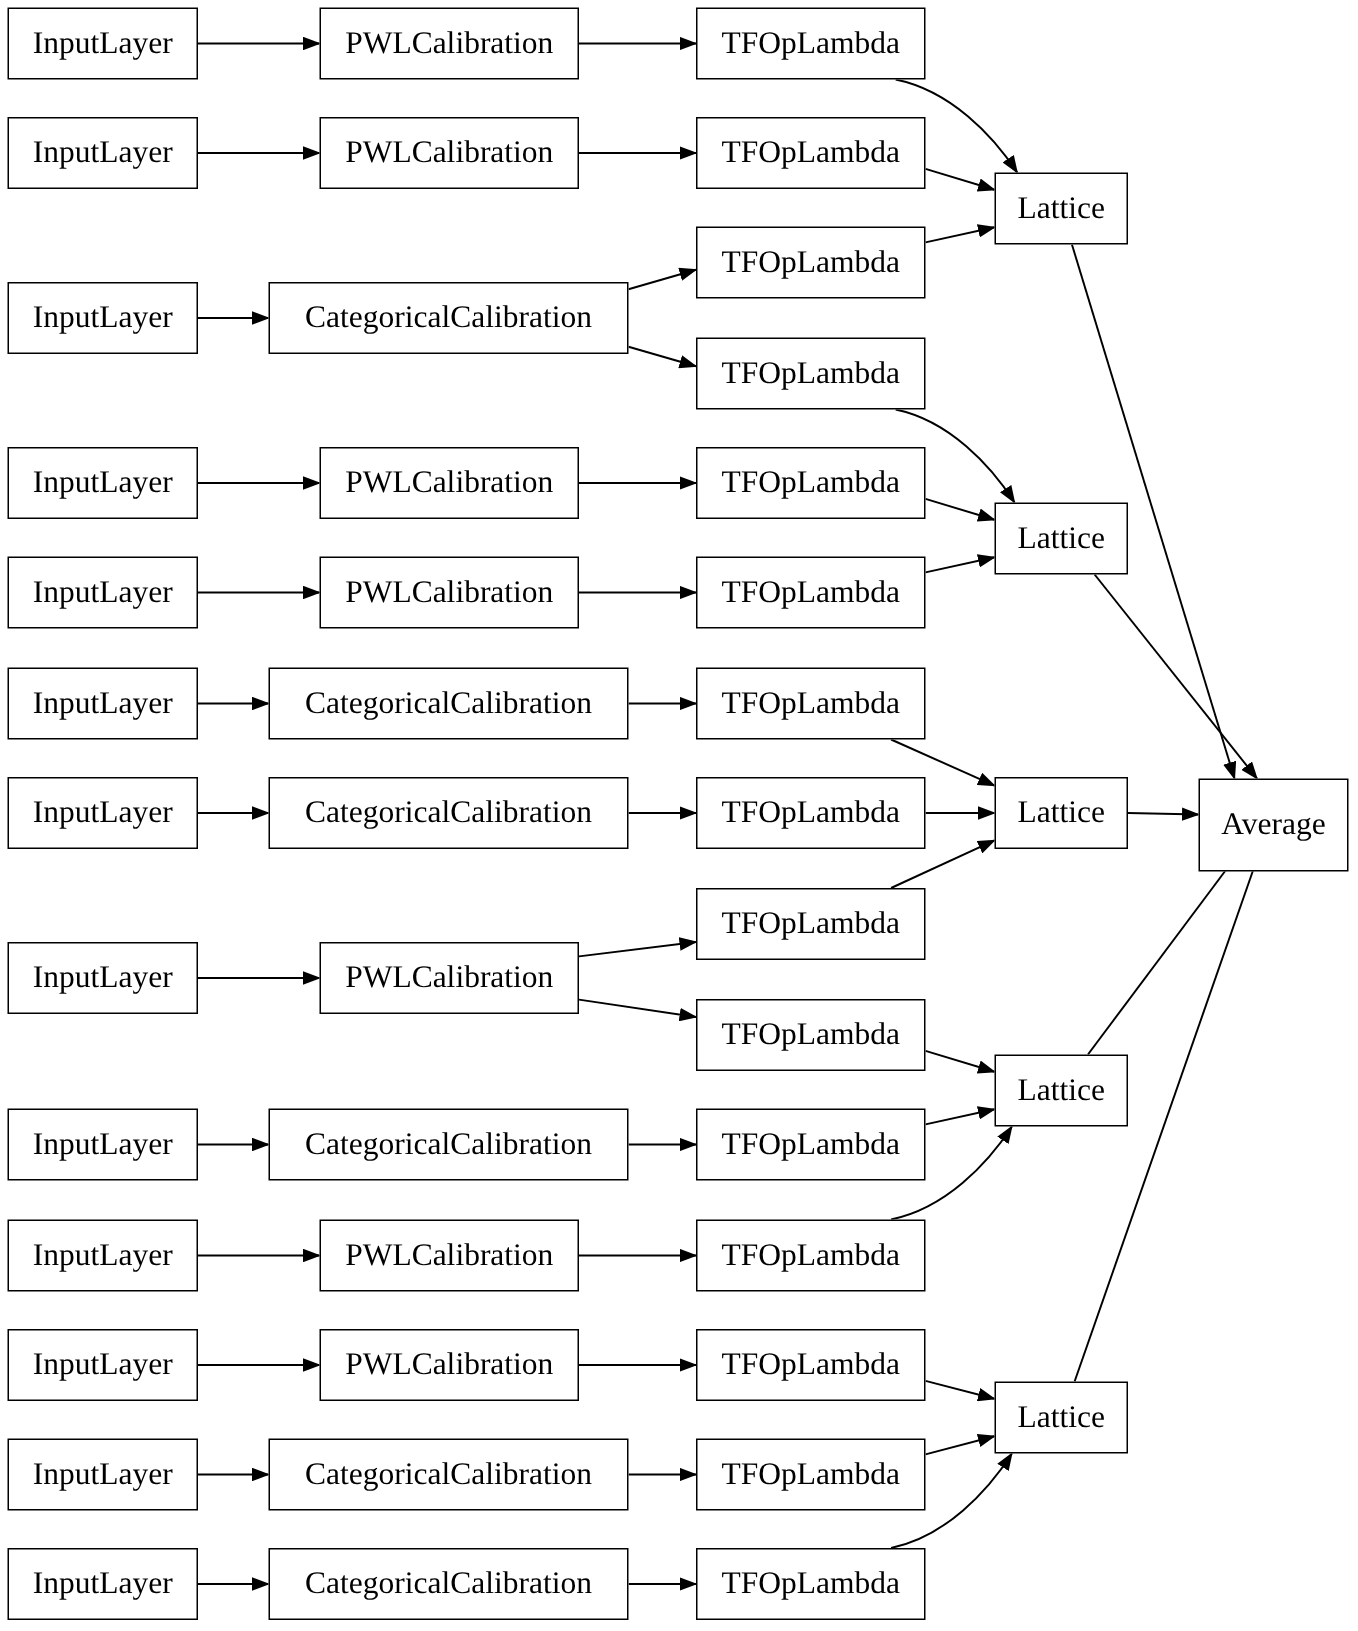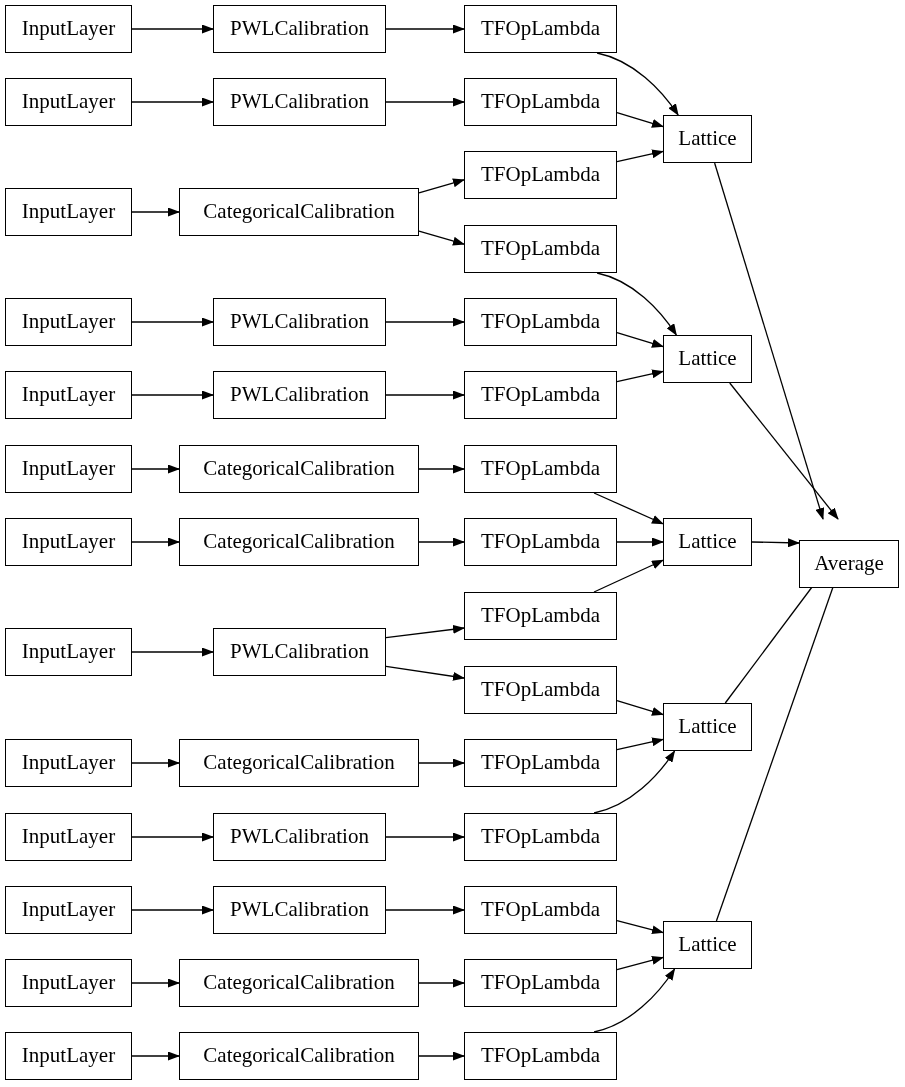--- a/index.html
+++ b/index.html
@@ -217,17 +217,17 @@
       </div>
       <div class="node" style="left: 663px; top: 518px; width: 89px; height: 48px;">
         <span>Lattice</span>
       </div>
       <div class="node" style="left: 663px; top: 703px; width: 89px; height: 48px;">
         <span>Lattice</span>
       </div>
       <div class="node" style="left: 663px; top: 921px; width: 89px; height: 48px;">
         <span>Lattice</span>
       </div>
-      <div class="node" style="left: 799px; top: 519px; width: 100px; height: 48px; margin-top: 21px;">
+      <div class="node" style="left: 799px; top: 519px; width: 100px; height: 62px;">
         <span>Average</span>
       </div>
     </div>
 </div>
 
 </body></html>

